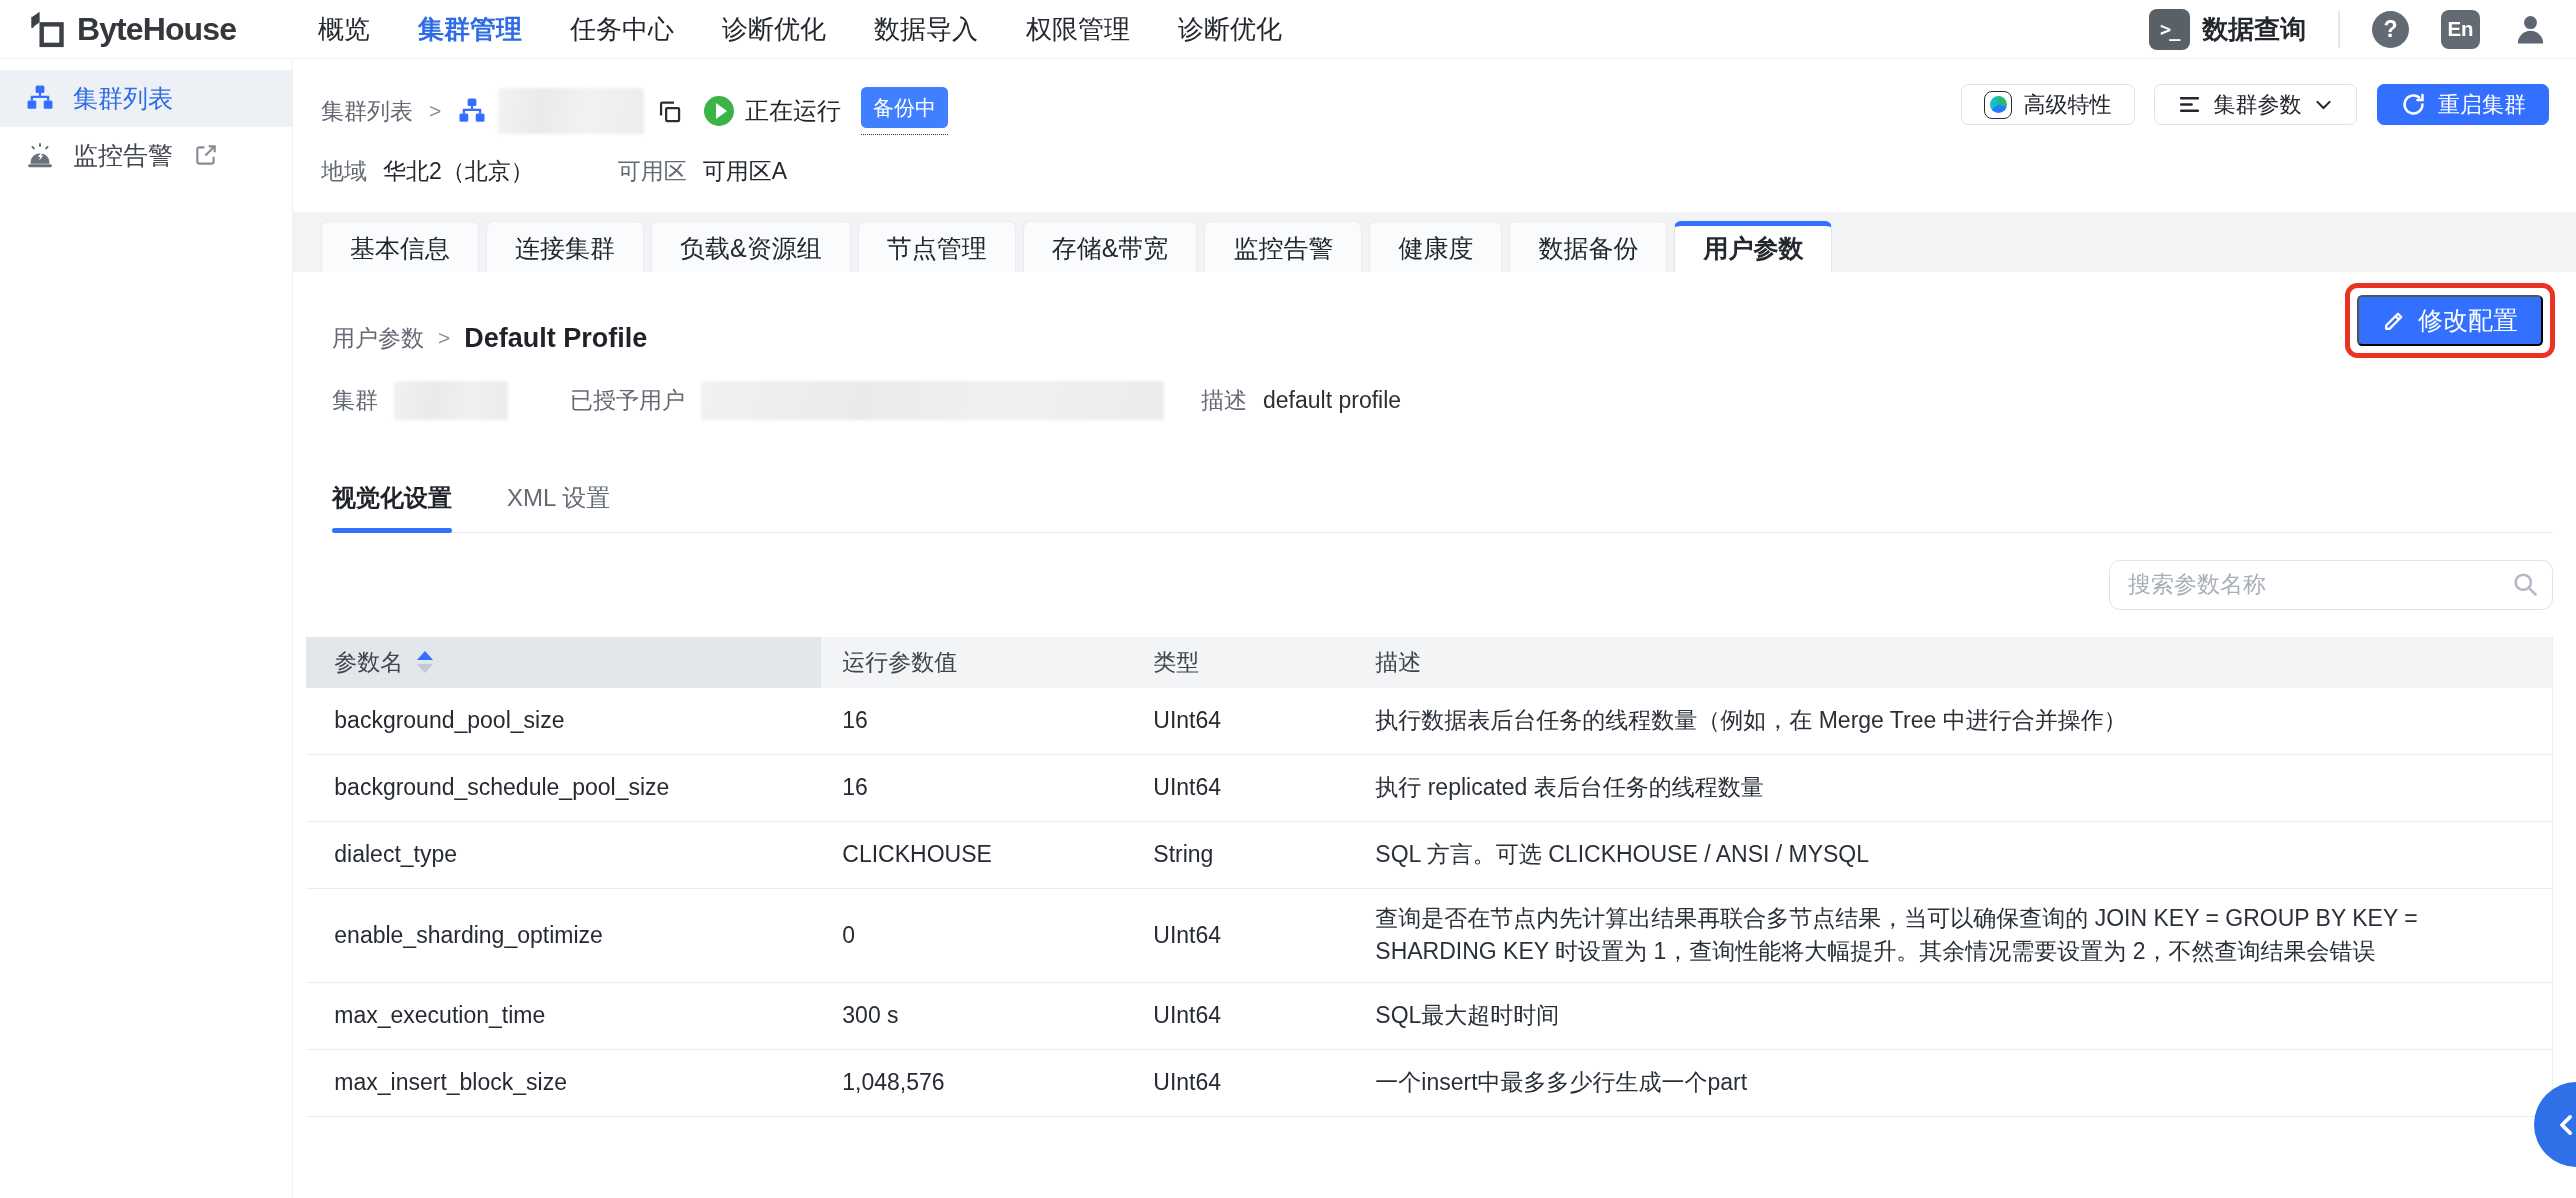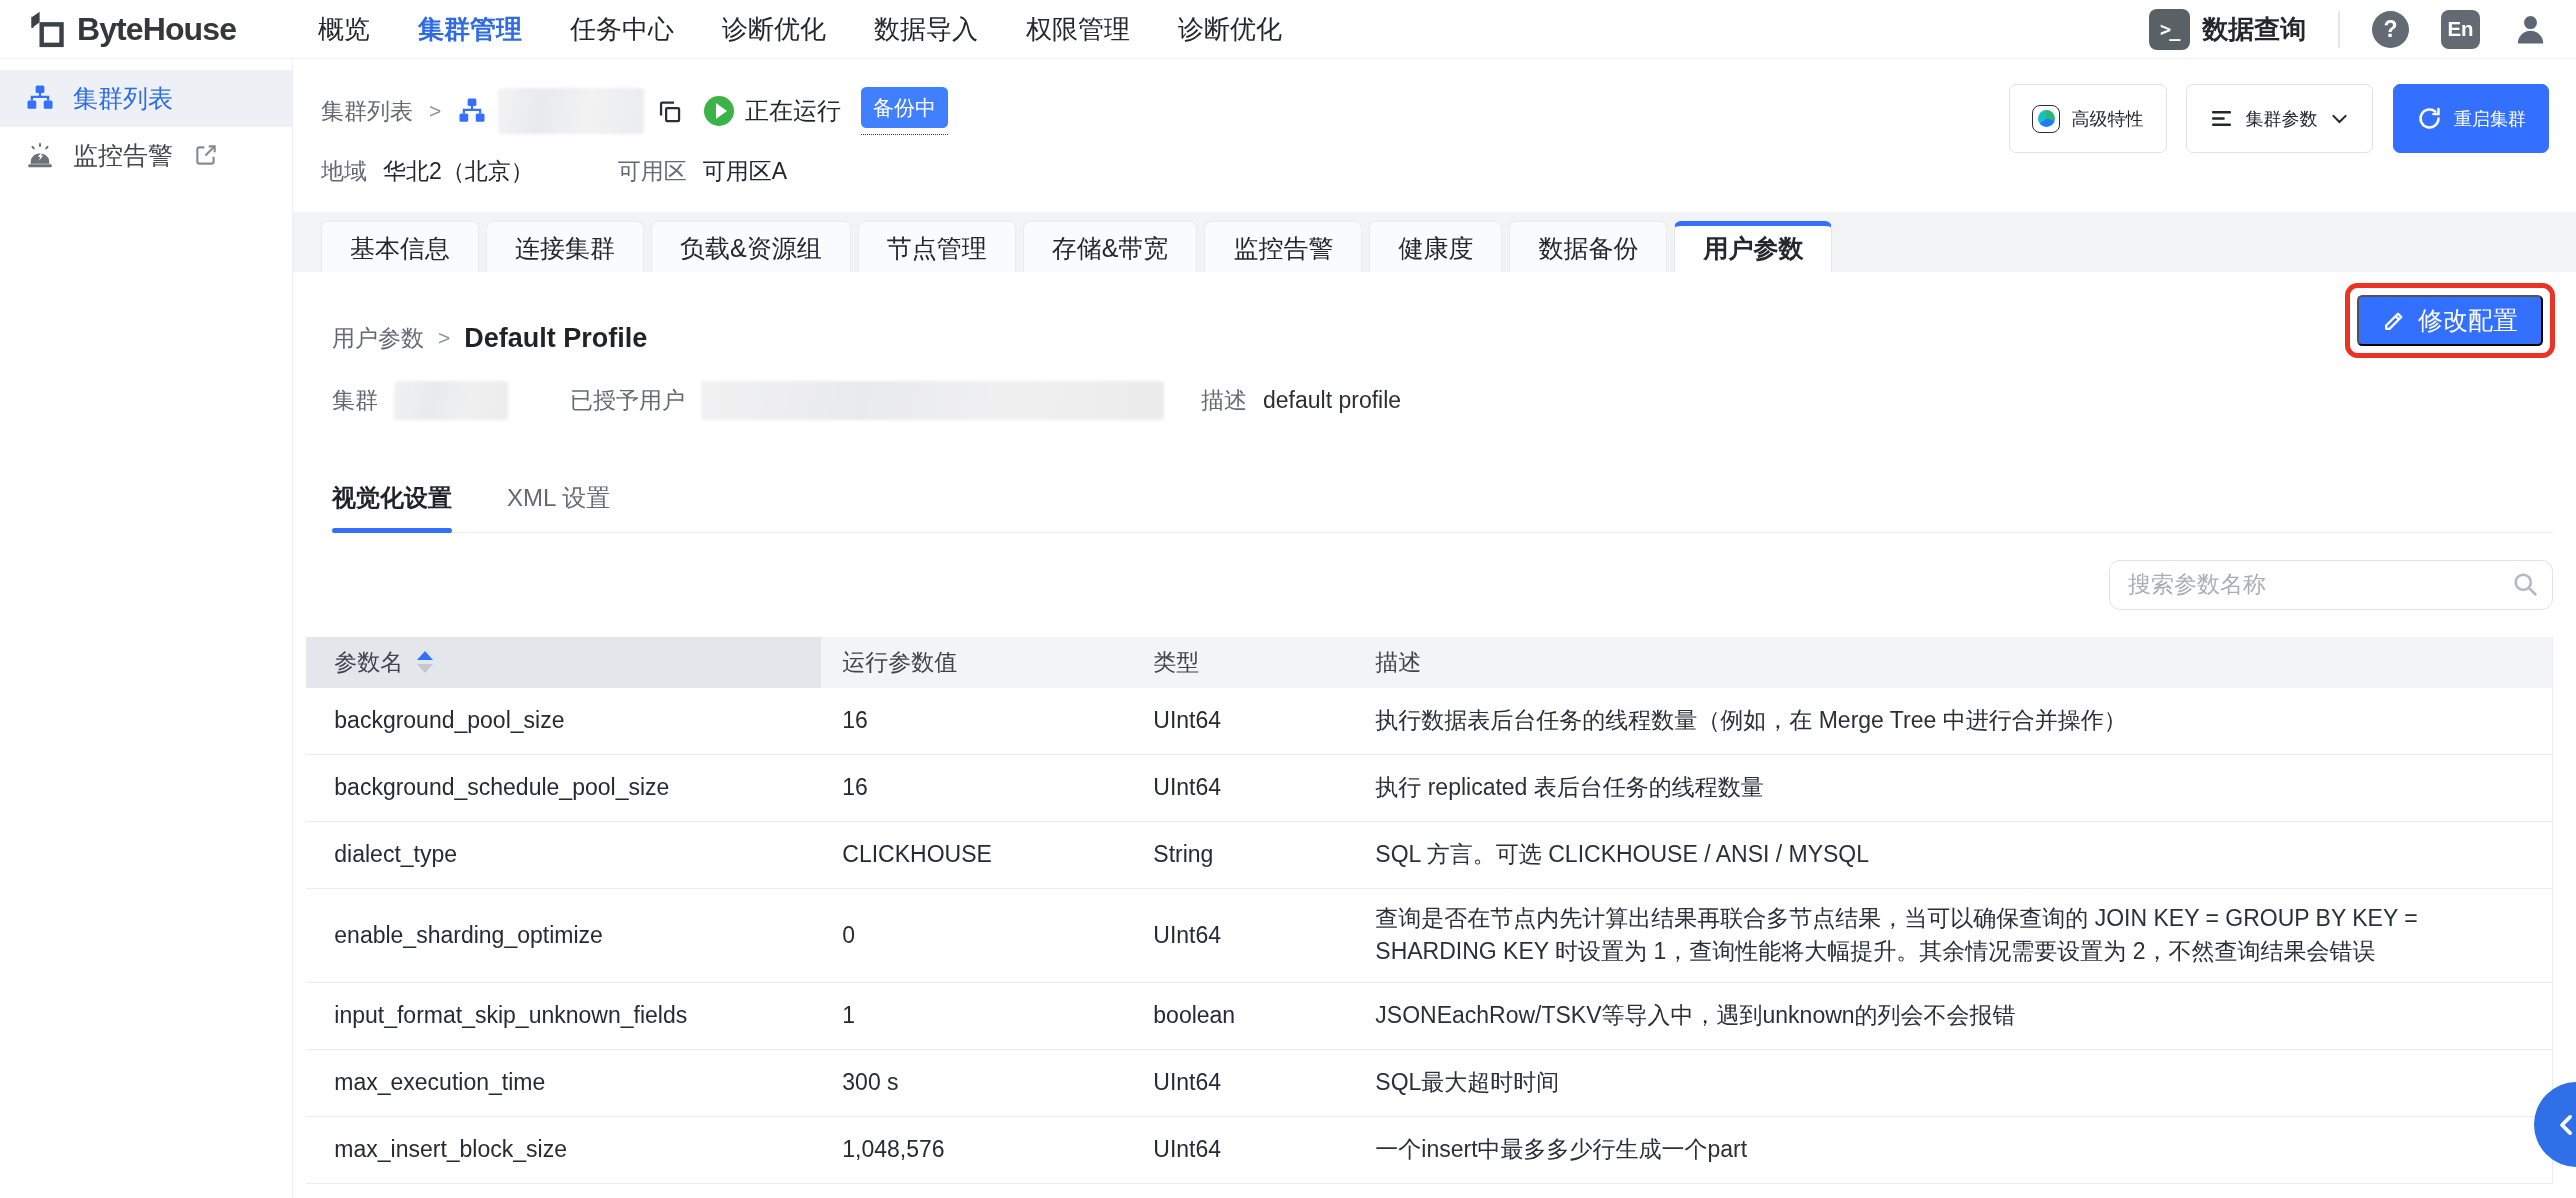--- a/index.html
+++ b/index.html
@@ -54,21 +54,21 @@
   .blur-name{width:146px;height:46px;border-radius:3.6px;background:linear-gradient(100deg,#f3f3f4 0%,#e9eaec 30%,#f2f2f3 60%,#ebeced 100%);filter:blur(1.8px)}
   .copy-btn{margin-left:12.4px;display:flex;cursor:pointer}
   .copy-btn svg{width:27px;height:27px}
   .status{display:flex;align-items:center;gap:10.7px;margin-left:21px}
   .play{width:30px;height:30px;border-radius:50%;background:var(--green);position:relative;flex:none}
   .play::after{content:"";position:absolute;left:11.5px;top:7px;border-left:11.5px solid #fff;border-top:8px solid transparent;border-bottom:8px solid transparent}
   .status-label{font-size:24px;color:var(--ink2)}
   .badge-wrap{margin-left:19.5px;padding-bottom:6.2px;border-bottom:1.8px dotted #3a3f45;cursor:default}
   .badge{display:inline-block;background:var(--badge-blue);color:#fff;font-size:21px;line-height:1;padding:9.8px 12.4px;border-radius:5.3px}
   .head-actions{position:absolute;top:25px;right:27px;display:flex;gap:19.5px}
-  .btn{height:69px;display:inline-flex;align-items:center;gap:11.5px;padding:0 22px;border-radius:7px;font-size:18px;cursor:pointer;white-space:nowrap}
+  .btn{height:41px;display:inline-flex;align-items:center;gap:11.5px;padding:0 22px;border-radius:7px;font-size:22px;cursor:pointer;white-space:nowrap}
   .btn-outline{background:#fff;border:0.9px solid #dfe2e8;color:var(--ink2)}
   .btn-primary{background:var(--blue);border:0.9px solid var(--blue);color:#fff}
   .btn svg{flex:none}
   .gem{width:28px;height:28px;border:1.8px solid #2a2e34;border-radius:8px;display:flex;align-items:center;justify-content:center}
   .gem i{display:block;width:17px;height:17px;border-radius:50%;background:conic-gradient(#2bb673 0 30%,#1f7bff 30% 65%,#12c2c2 65% 100%)}
   .info-row{display:flex;margin-top:19.5px;font-size:23px;gap:84px}
   .info-pair{display:flex;align-items:center}
   .info-label{color:var(--gray);margin-right:16px}
   .info-value{color:var(--ink2)}
 
@@ -332,26 +332,20 @@
           <div class="td">String</div>
           <div class="td td-desc">SQL 方言。可选 CLICKHOUSE / ANSI / MYSQL</div>
         </div>
         <div class="t-row tall">
           <div class="td td-name">enable_sharding_optimize</div>
           <div class="td">0</div>
           <div class="td">UInt64</div>
           <div class="td td-desc">查询是否在节点内先计算出结果再联合多节点结果，当可以确保查询的 JOIN KEY = GROUP BY KEY = SHARDING KEY 时设置为 1，查询性能将大幅提升。其余情况需要设置为 2，不然查询结果会错误</div>
         </div>
         <div class="t-row">
-          <div class="td td-name">input_format_skip_unknown_fields</div>
-          <div class="td">1</div>
-          <div class="td">boolean</div>
-          <div class="td td-desc">JSONEachRow/TSKV等导入中，遇到unknown的列会不会报错</div>
-        </div>
-        <div class="t-row">
           <div class="td td-name">max_execution_time</div>
           <div class="td">300 s</div>
           <div class="td">UInt64</div>
           <div class="td td-desc">SQL最大超时时间</div>
         </div>
         <div class="t-row">
           <div class="td td-name">max_insert_block_size</div>
           <div class="td">1,048,576</div>
           <div class="td">UInt64</div>
           <div class="td td-desc">一个insert中最多多少行生成一个part</div>

